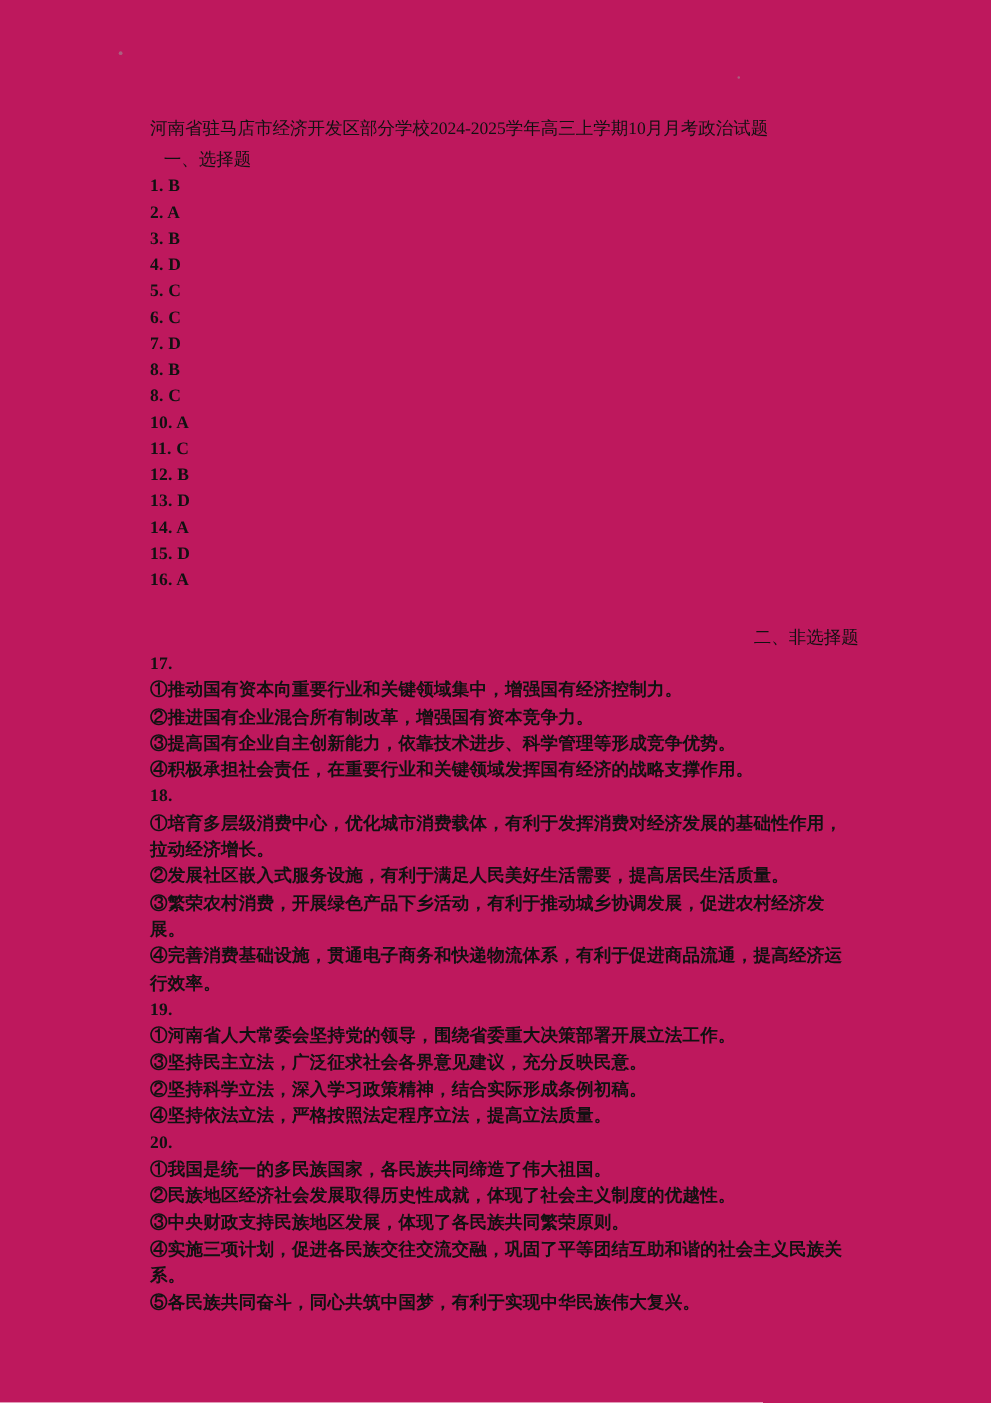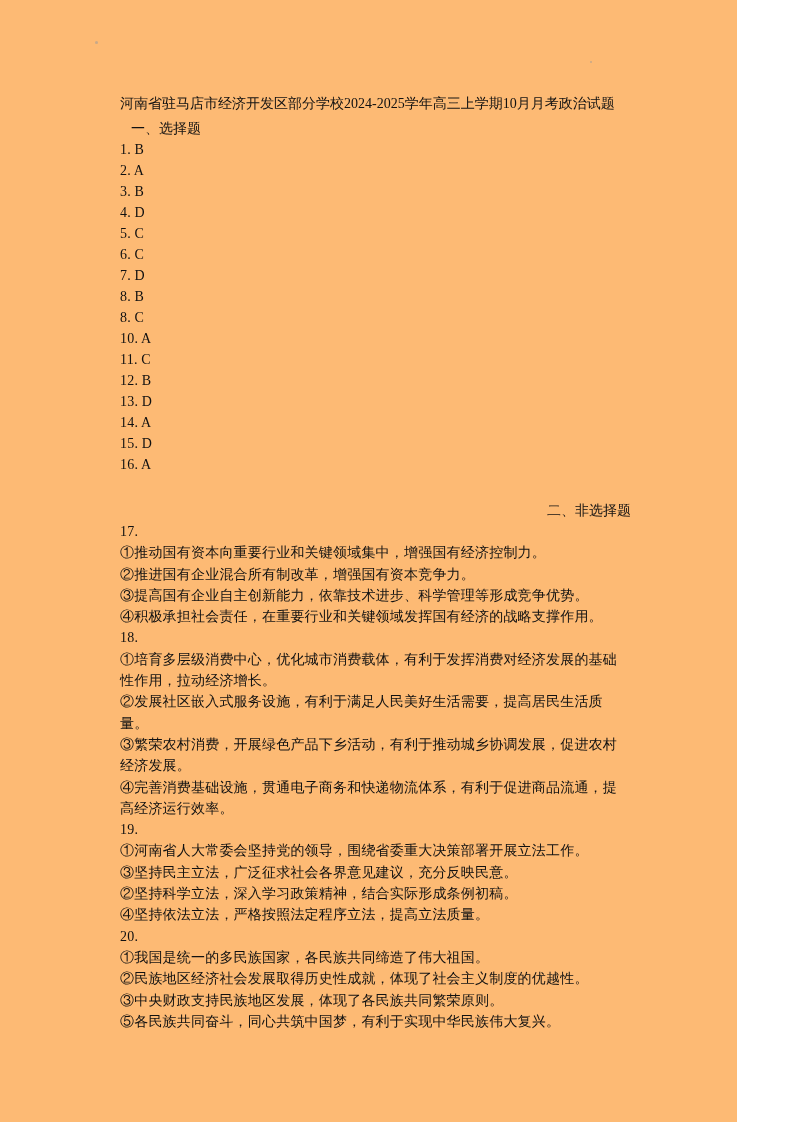--- a/index.html
+++ b/index.html
@@ -11,44 +11,45 @@
     width: 793px;
     height: 1122px;
     font-family: "Liberation Serif", "DejaVu Serif", serif;
     color: #111111;
     position: relative;
     overflow: hidden;
   }
   .page {
     position: relative;
     box-sizing: border-box;
-    width: 737px;
+    width: 793px;
     height: 1122px;
     padding: 93px 106px 25px 120px;
-    background: #fdba74;
+    background: #be185d;
   }
   .title {
     font-size: 14px;
     font-weight: normal;
     line-height: 22px;
     margin: 0 0 3px 0;
   }
   .section-heading {
     font-size: 14px;
     line-height: 21px;
     padding-left: 11px;
   }
   .section-heading.second {
     margin-top: 25px;
     text-align: right;
   }
   .line {
     font-size: 14px;
     line-height: 21.3px;
     letter-spacing: 0.2px;
+    font-weight: bold;
   }
   .answers .line {
     line-height: 21px;
   }
   .question {
     margin: 0;
   }
   .question.last {
     margin-top: 10px;
   }
@@ -118,17 +119,18 @@
     <div class="line">③坚持民主立法，广泛征求社会各界意见建议，充分反映民意。</div>
     <div class="line">②坚持科学立法，深入学习政策精神，结合实际形成条例初稿。</div>
     <div class="line">④坚持依法立法，严格按照法定程序立法，提高立法质量。</div>
   </div>
 
   <div class="question">
     <div class="line qnum">20.</div>
     <div class="line">①我国是统一的多民族国家，各民族共同缔造了伟大祖国。</div>
     <div class="line">②民族地区经济社会发展取得历史性成就，体现了社会主义制度的优越性。</div>
     <div class="line">③中央财政支持民族地区发展，体现了各民族共同繁荣原则。</div>
+    <div class="line">④实施三项计划，促进各民族交往交流交融，巩固了平等团结互助和谐的社会主义民族关系。</div>
     <div class="line">⑤各民族共同奋斗，同心共筑中国梦，有利于实现中华民族伟大复兴。</div>
   </div>
 
 
 </div>
 
 </body></html>

